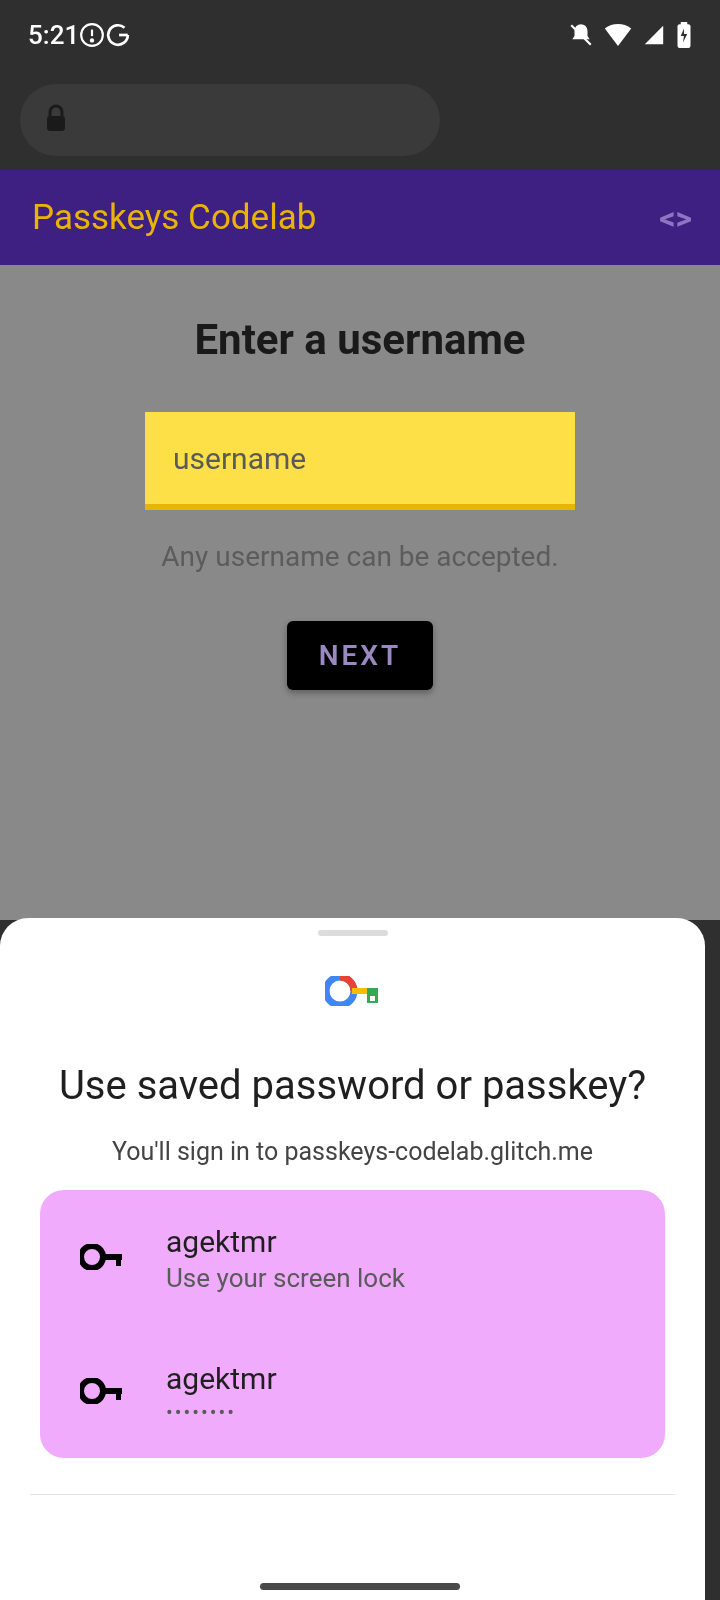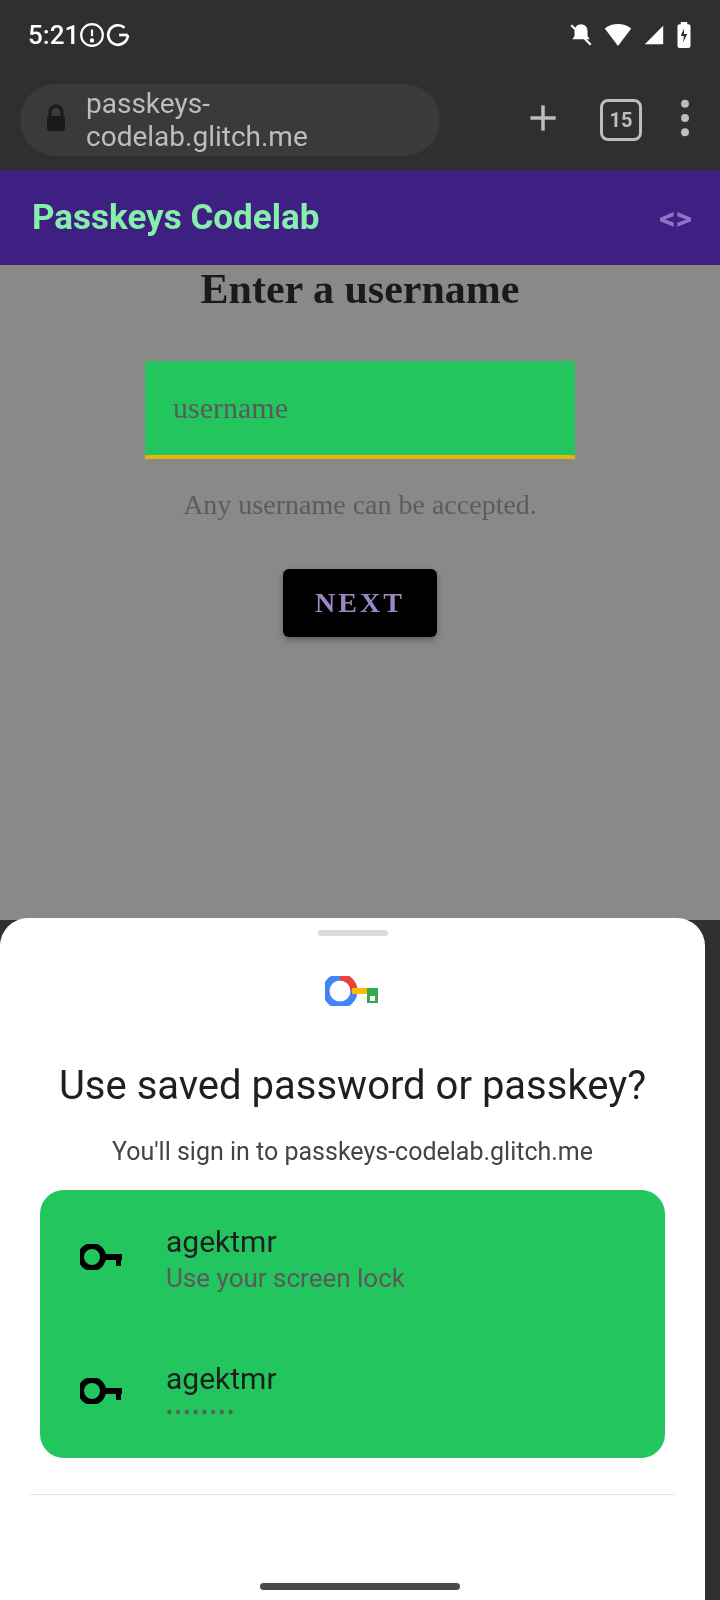--- a/index.html
+++ b/index.html
@@ -14,41 +14,41 @@
   
   .browser-chrome { height: 100px; display: flex; align-items: center; padding: 0 20px; gap: 30px; }
   .url-pill { flex: 0 0 420px; height: 72px; background: #3a3a3a; border-radius: 36px; display: flex; align-items: center; padding: 0 24px; gap: 18px; }
   .url-text { color: #bdbdbd; font-size: 28px; }
   .lock-svg { flex-shrink: 0; }
   .chrome-actions { flex: 1; display: flex; align-items: center; justify-content: flex-end; gap: 38px; padding-right: 10px; }
   .tab-badge { width: 42px; height: 42px; border: 3px solid #bdbdbd; border-radius: 8px; display: flex; align-items: center; justify-content: center; color: #bdbdbd; font-size: 20px; font-weight: 700; }
   
   
   .page-header { height: 95px; background: #3e1f82; display: flex; align-items: center; justify-content: space-between; padding: 0 32px; }
-  .page-header-title { color: #86efac; font-size: 35px; font-weight: 700; }
+  .page-header-title { color: #eab308; font-size: 35px; font-weight: 400; }
   .code-brackets { color: #8d74c4; font-size: 32px; font-weight: 700; letter-spacing: -4px; }
   
   
-  .page-body { background: #898989; height: 655px; text-align: center; font-family: Liberation Serif, serif; }
+  .page-body { background: #898989; height: 655px; padding-top: 50px; text-align: center; }
   .page-h1 { color: #1a1a1a; font-size: 42px; font-weight: 700; margin-bottom: 48px; }
-  .input-wrap { width: 430px; height: 98px; margin: 0 auto 30px; background: #22c55e; border-bottom: 4px solid #eab308; display: flex; align-items: center; padding: 0 28px; }
+  .input-wrap { width: 430px; height: 98px; margin: 0 auto 30px; background: #fde047; border-bottom: 6px solid #eab308; display: flex; align-items: center; padding: 0 28px; }
   .input-ph { color: #5a5a5a; font-size: 30px; text-align: left; }
   .hint { color: #5c5c5c; font-size: 28px; margin-bottom: 48px; }
   .next-btn { display: inline-block; background: #000000; color: #9a88c2; font-size: 28px; font-weight: 600; letter-spacing: 3px; padding: 18px 32px; border-radius: 6px; box-shadow: 0 3px 6px rgba(0,0,0,.3); }
   
   
   .scrim { position: absolute; inset: 0; background: rgba(0,0,0,0); pointer-events: none; }
   
   
   .sheet { position: absolute; bottom: 0; left: 0; right: 15px; height: 682px; background: #fff; border-radius: 28px 28px 0 0; padding-top: 10px; }
   .drag-handle { width: 70px; height: 6px; background: #dcdcdc; border-radius: 3px; margin: 2px auto 40px; }
   .gpm-logo { display: flex; justify-content: center; margin-bottom: 56px; }
   .sheet-title { font-size: 40px; color: #1f1f1f; text-align: center; font-weight: 400; margin-bottom: 28px; padding: 0 40px; }
   .sheet-sub { font-size: 25px; color: #444; text-align: center; margin-bottom: 24px; }
-  .cred-list { margin: 0 40px; background: #22c55e; border-radius: 24px; overflow: hidden; }
+  .cred-list { margin: 0 40px; background: #f0abfc; border-radius: 24px; overflow: hidden; }
   .cred-item { display: flex; align-items: center; gap: 38px; padding: 34px 40px; }
   .cred-texts { display: flex; flex-direction: column; gap: 4px; }
   .cred-user { font-size: 30px; color: #1f1f1f; }
   .cred-sub { font-size: 26px; color: #5a5a5a; }
   .cred-dots { font-size: 20px; letter-spacing: 2px; color: #5a5a5a; }
   .sheet-divider { height: 1px; background: #e4e4e4; margin: 36px 30px 0; }
   
   
   .nav-handle { position: absolute; bottom: 10px; left: 50%; transform: translateX(-50%); width: 200px; height: 7px; background: #4a4a4a; border-radius: 4px; }
 </style>
@@ -98,37 +98,20 @@
     </span>
   </div>
 </div>
 
 <div class="browser-chrome">
   <div class="url-pill">
     <span class="lock-svg">
       <svg width="24" height="28" viewBox="0 0 24 28" fill="#1a1a1a">
           <rect x="3" y="12" width="18" height="15" rx="3"></rect>
           <path d="M6 12 V8 a6 6 0 0 1 12 0 V12" fill="none" stroke="#1a1a1a" stroke-width="3"></path>
-        </svg>
-    </span>
-    <span class="url-text">passkeys-codelab.glitch.me</span>
-  </div>
-  <div class="chrome-actions">
-    <span>
-      <svg width="38" height="38" viewBox="0 0 24 24" stroke="#bdbdbd" stroke-width="2.2">
-          <line x1="12" y1="4" x2="12" y2="20"></line>
-          <line x1="4" y1="12" x2="20" y2="12"></line>
-        </svg>
-    </span>
-    <span class="tab-badge">15</span>
-    <span>
-      <svg width="10" height="38" viewBox="0 0 6 24" fill="#bdbdbd">
-          <circle cx="3" cy="3" r="2.5"></circle>
-          <circle cx="3" cy="12" r="2.5"></circle>
-          <circle cx="3" cy="21" r="2.5"></circle>
         </svg>
     </span>
   </div>
 </div>
 
 <div class="page-header">
   <span class="page-header-title">Passkeys Codelab</span>
   <span class="code-brackets">&lt; &gt;</span>
 </div>
 

